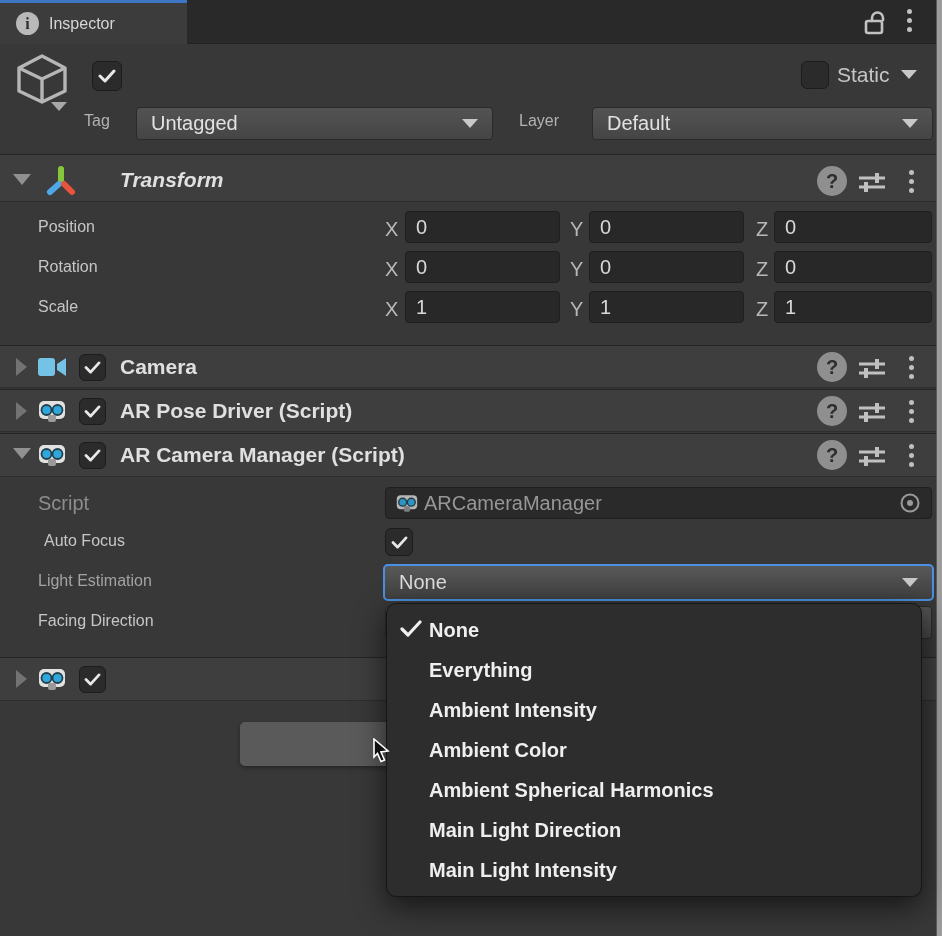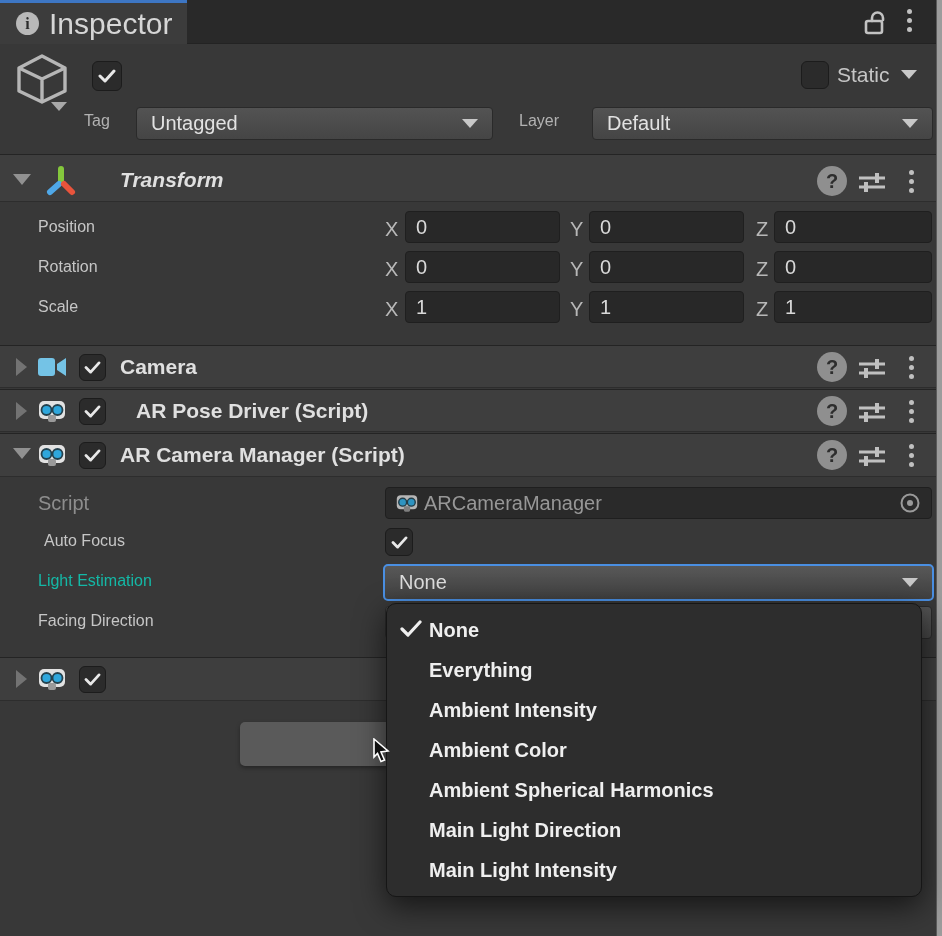--- a/index.html
+++ b/index.html
@@ -2,21 +2,21 @@
 <html><head>
 <meta charset="utf-8">
 <style>
   html,body{margin:0;padding:0;background:#1e1e1e;}
   *{box-sizing:border-box;font-family:"Liberation Sans",sans-serif;}
   #stage{position:relative;width:942px;height:936px;background:#383838;overflow:hidden;}
   .abs{position:absolute;}
   
   .tabbar{left:0;top:0;width:936px;height:44px;background:#292929;border-bottom:1px solid #232323;}
   .tab{left:0;top:0;width:187px;height:44px;background:#3c3c3c;border-top:3px solid #3d76c4;display:flex;align-items:center;gap:10px;padding-left:16px;}
-  .tab-title{color:#d6d6d6;font-size:30px;}
+  .tab-title{color:#d6d6d6;font-size:16px;}
   .info-badge{width:23px;height:23px;border-radius:50%;background:#b9b9b9;color:#2c2c2c;font-size:16px;font-weight:bold;display:flex;align-items:center;justify-content:center;font-family:"Liberation Serif",serif;}
   
   .kebab{width:6px;display:flex;flex-direction:column;gap:4px;align-items:center;}
   .kebab i{width:5px;height:5px;border-radius:50%;background:#c0c0c0;display:block;}
   .chk{background:#2b2b2b;border:1px solid #1c1c1c;border-radius:6px;display:flex;align-items:center;justify-content:center;}
   .fold-down{width:0;height:0;border-left:9px solid transparent;border-right:9px solid transparent;border-top:11px solid #919191;}
   .fold-right{width:0;height:0;border-top:9px solid transparent;border-bottom:9px solid transparent;border-left:11px solid #737373;}
   .dd-arrow{width:0;height:0;border-left:8px solid transparent;border-right:8px solid transparent;border-top:9px solid #c8c8c8;}
   .field{background:#282828;border:1px solid #1f1f1f;border-radius:4px;color:#d8d8d8;font-size:20px;padding:0 10px;outline:none;}
   .dropdown{background:linear-gradient(180deg,#535353,#454545);border:1px solid #2a2a2a;border-radius:4px;display:flex;align-items:center;color:#e2e2e2;font-size:20px;padding:0 14px;justify-content:space-between;}
@@ -157,21 +157,21 @@
     <rect x="1" y="4" width="26" height="18" rx="5" fill="#e2e2e2"></rect>
     <rect x="10" y="18" width="8" height="7" rx="2" fill="#9a9a9a"></rect>
     <circle cx="8.5" cy="13" r="5" fill="#2fa7dc" stroke="#24424e" stroke-width="1.8"></circle>
     <circle cx="19.5" cy="13" r="5" fill="#2fa7dc" stroke="#24424e" stroke-width="1.8"></circle>
   </svg>
   <div class="abs chk" style="left:79px;top:398px;width:27px;height:27px;">
     <svg width="17" height="13" viewBox="0 0 18 14">
         <polyline points="2,7 7,12 16,2" fill="none" stroke="#e8e8e8" stroke-width="3" stroke-linecap="round" stroke-linejoin="round"></polyline>
       </svg>
   </div>
-  <span class="abs comp-title" style="left:120px;top:399px;margin-left:16px;">AR Pose Driver (Script)</span>
+  <span class="abs comp-title" style="left:120px;top:399px;">AR Pose Driver (Script)</span>
   <div class="abs help-circle" style="left:817px;top:396px;">?</div>
   <svg class="abs" style="left:858px;top:400px;" width="28" height="24" viewBox="0 0 28 24">
     <line x1="1" y1="8" x2="27" y2="8" stroke="#c0c0c0" stroke-width="3"></line>
       <line x1="1" y1="17" x2="27" y2="17" stroke="#c0c0c0" stroke-width="3"></line>
     <rect x="17" y="3" width="4" height="10" fill="#c0c0c0"></rect>
       <rect x="6" y="12" width="4" height="10" fill="#c0c0c0"></rect>
   </svg>
   <div class="abs kebab" style="left:908px;top:400px;">
       <i></i>
       <i></i>
@@ -220,21 +220,21 @@
     </svg>
   </div>
 
   <span class="abs label" style="left:38px;top:532px;margin-left:6px;">Auto Focus</span>
   <div class="abs chk" style="left:385px;top:528px;width:28px;height:28px;">
     <svg width="17" height="13" viewBox="0 0 18 14">
         <polyline points="2,7 7,12 16,2" fill="none" stroke="#e8e8e8" stroke-width="3" stroke-linecap="round" stroke-linejoin="round"></polyline>
       </svg>
   </div>
 
-  <span class="abs label" style="left:38px;top:572px;color:#14b8a6;">Light Estimation</span>
+  <span class="abs label" style="left:38px;top:572px;color:#a3a3a3;">Light Estimation</span>
   <div class="abs" style="left:383px;top:564px;width:551px;height:37px;border:2px solid #4a8fe2;border-radius:5px;background:linear-gradient(180deg,#585858,#404040);display:flex;align-items:center;justify-content:space-between;padding:0 14px;color:#dcdcdc;font-size:20px;">
     <span>None</span>
     <span class="dd-arrow"></span>
   </div>
 
   <span class="abs label" style="left:38px;top:612px;">Facing Direction</span>
   <div class="abs" style="left:385px;top:606px;width:547px;height:33px;border-radius:4px;background:linear-gradient(180deg,#535353,#454545);border:1px solid #2a2a2a;"></div>
 
   <div class="abs comp-hdr" style="top:657px;height:44px;"></div>
   <div class="abs fold-right" style="left:16px;top:670px;"></div>

